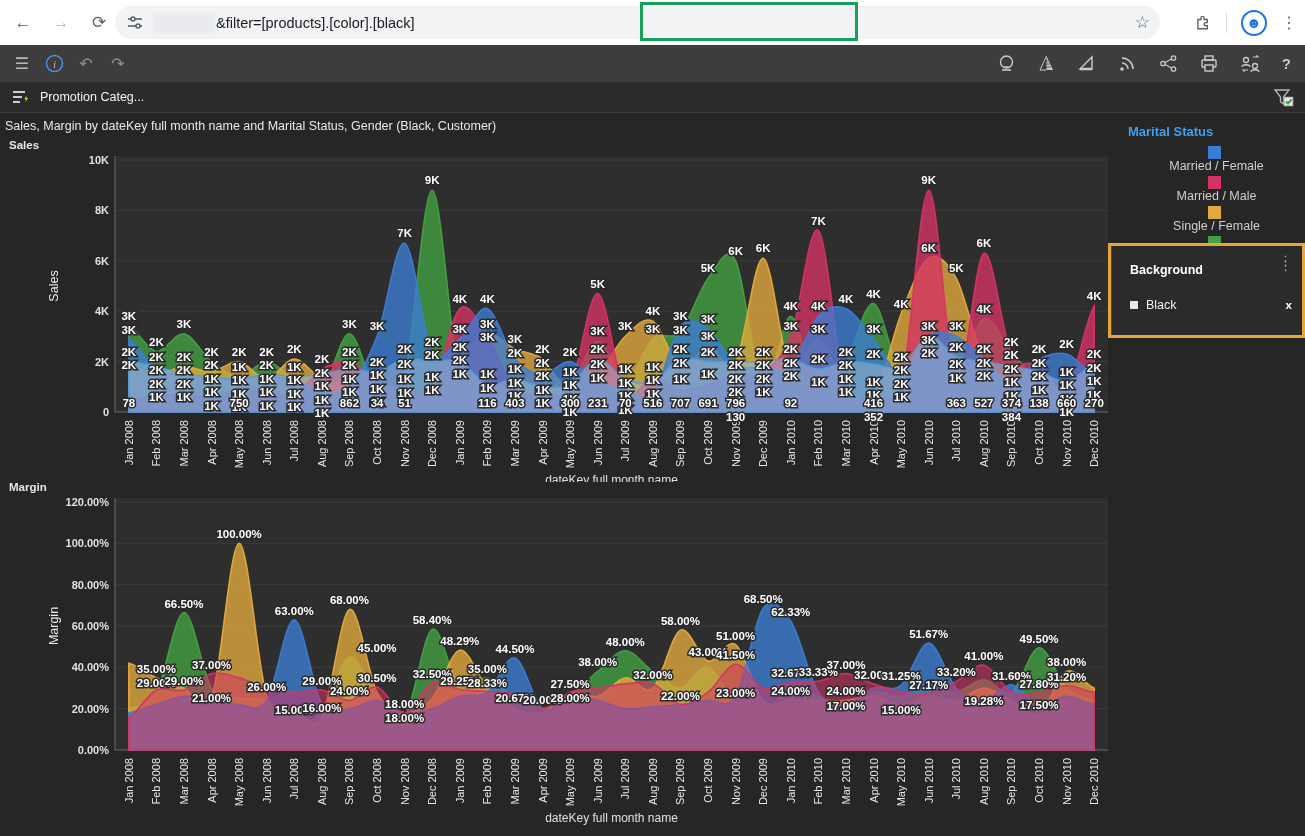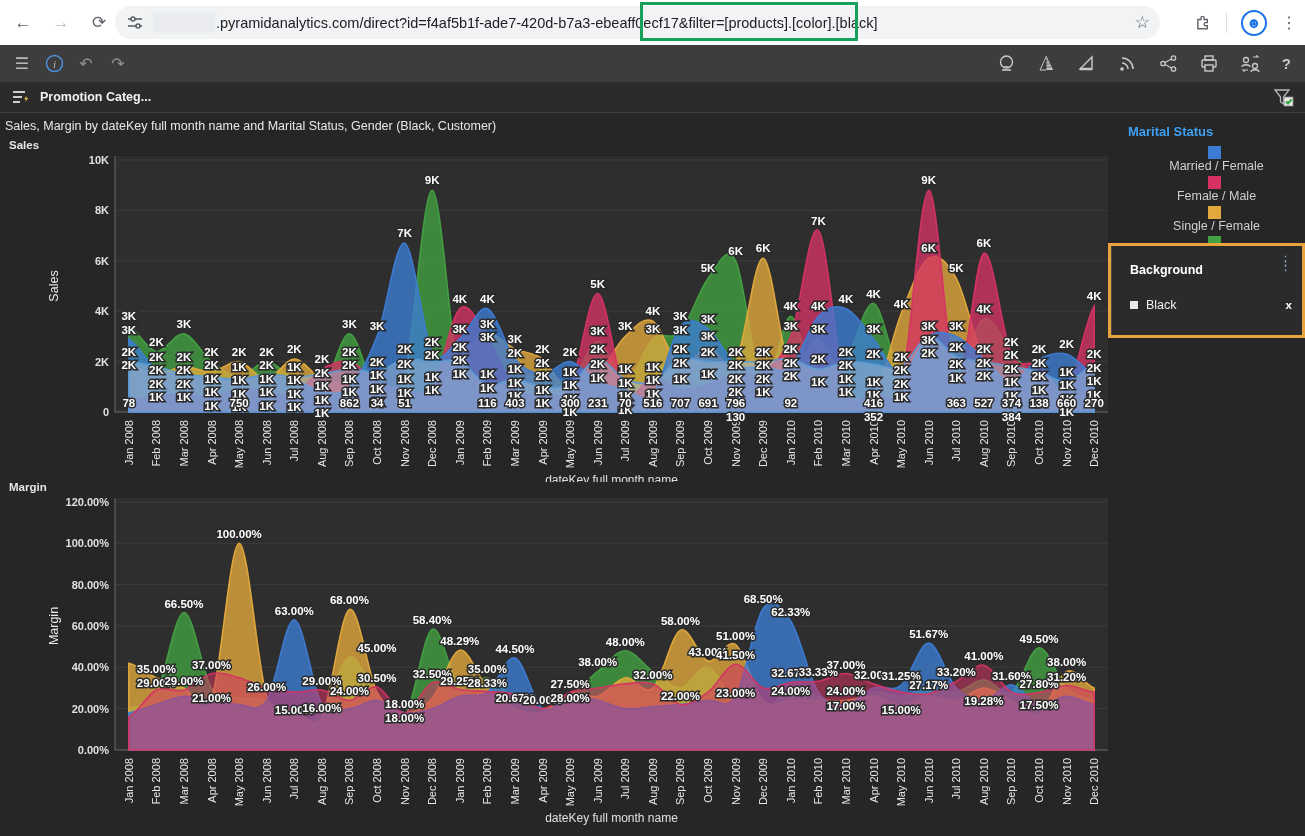--- a/index.html
+++ b/index.html
@@ -35,21 +35,21 @@
     color:#b9b9b9; font-size:16px; }
   .tb-title { position:absolute; left:0; right:0; text-align:center; color:#ffffff;
     font-weight:bold; font-size:12.5px; pointer-events:none; }
   .tb-right { position:absolute; right:14px; display:flex; align-items:center; gap:21px; }
   .tb-right svg, .tb-ic svg { display:block; }
   .q-ic { color:#c9c9c9; font-weight:bold; font-size:15px; }
 
   
   .filter-bar { position:absolute; left:0; top:82px; width:1305px; height:31px;
     background:#2b2b2b; border-bottom:1px solid #404040; display:flex; align-items:center; }
-  .flt-label { color:#f2f2f2; font-weight:bold; font-size:12.5px; margin-left:10px; }
+  .flt-label { color:#f2f2f2; font-weight:normal; font-size:12.5px; margin-left:10px; }
   .flt-ic { margin-left:12px; position:relative; width:18px; height:14px; }
   .dropdown { position:absolute; left:163px; top:4px; width:392px; height:24px;
     background:#ffffff; border-radius:3px; display:flex; align-items:center;
     padding:0 8px; }
   .dd-val { color:#111; font-weight:bold; font-size:12.5px; }
   .dd-caret { margin-left:auto; color:#222; font-size:11px; }
   .funnel-ic { position:absolute; right:10px; top:6px; }
 
   .report-title { position:absolute; left:5px; top:119px; color:#e8e8e8; font-size:12.5px; }
 
@@ -91,21 +91,20 @@
   <div class="omnibox">
     <svg width="16" height="16" viewBox="0 0 16 16">
       <g stroke="#5f6368" stroke-width="1.6" fill="none">
         <line x1="1" y1="4" x2="15" y2="4"></line>
           <line x1="1" y1="11" x2="15" y2="11"></line>
         <circle cx="6" cy="4" r="2" fill="#f1f3f4"></circle>
           <circle cx="11" cy="11" r="2" fill="#f1f3f4"></circle>
       </g>
     </svg>
     <span class="url-redacted"></span>
-    <span class="url-text">.pyramidanalytics.com/direct?id=f4af5b1f-ade7-420d-b7a3-ebeaff0ecf17</span>
     <span class="url-text">&amp;filter=[products].[color].[black]</span>
     <span class="omni-star">☆</span>
   </div>
   <div class="annot-green"></div>
   <div class="chrome-right">
     <svg width="18" height="18" viewBox="0 0 18 18">
       <path d="M3 6 h4 v-2 a2 2 0 0 1 4 0 v2 h4 v4 h-2 a2 2 0 0 0 0 4 h2 v4 h-12 z" transform="scale(0.78) translate(2,1)" fill="none" stroke="#5f6368" stroke-width="1.8"></path>
     </svg>
     <span class="chrome-sep"></span>
     <span class="avatar-ic">☻</span>
@@ -575,21 +574,21 @@
 
 <div class="sidebar">
   <div class="legend-title">Marital Status</div>
   <div id="legend-items">
       <div class="legend-item">
         <span class="legend-swatch" style="background:#3c7cd4"></span>
         <span class="legend-label">Married / Female</span>
       </div>
       <div class="legend-item">
         <span class="legend-swatch" style="background:#d63364"></span>
-        <span class="legend-label">Female / Male</span>
+        <span class="legend-label">Married / Male</span>
       </div>
       <div class="legend-item">
         <span class="legend-swatch" style="background:#e3a93c"></span>
         <span class="legend-label">Single / Female</span>
       </div>
       <div class="legend-item">
         <span class="legend-swatch" style="background:#43a143"></span>
         <span class="legend-label">Single / Male</span>
       </div>
     </div>

